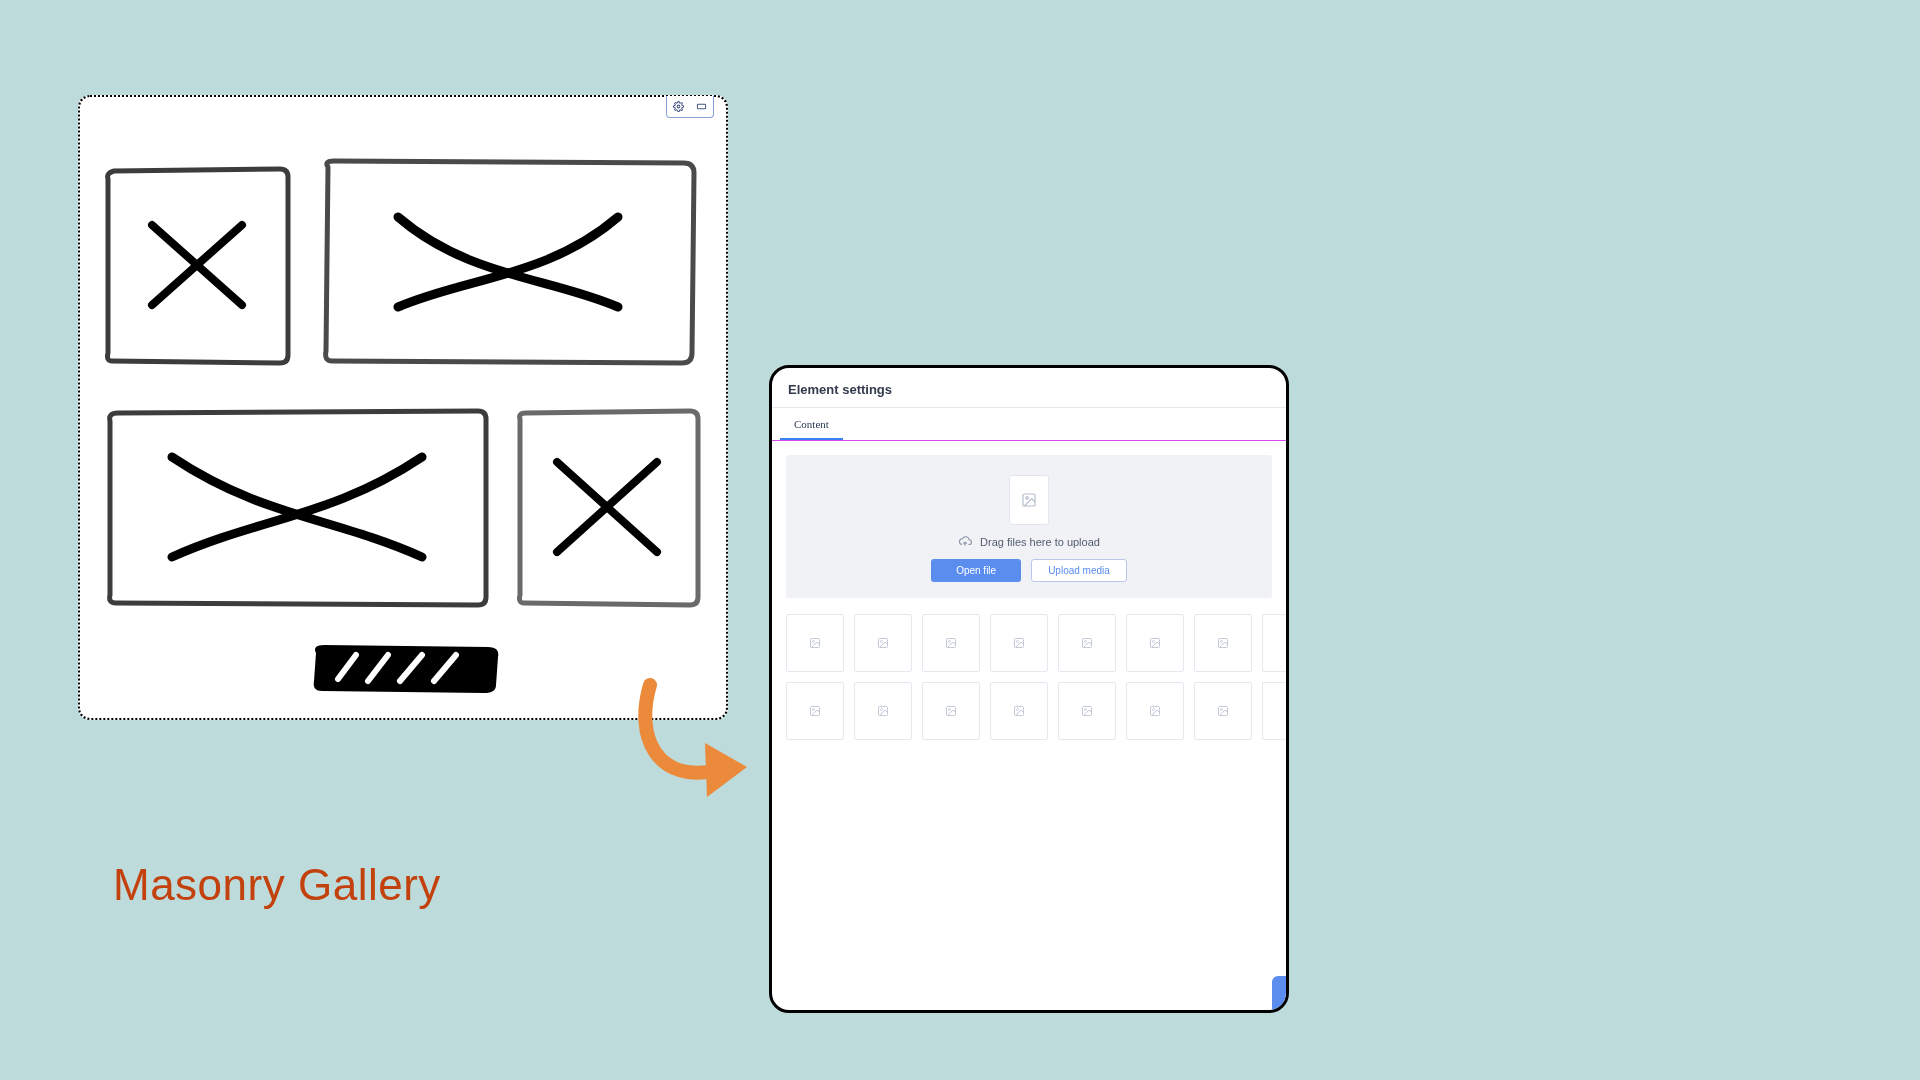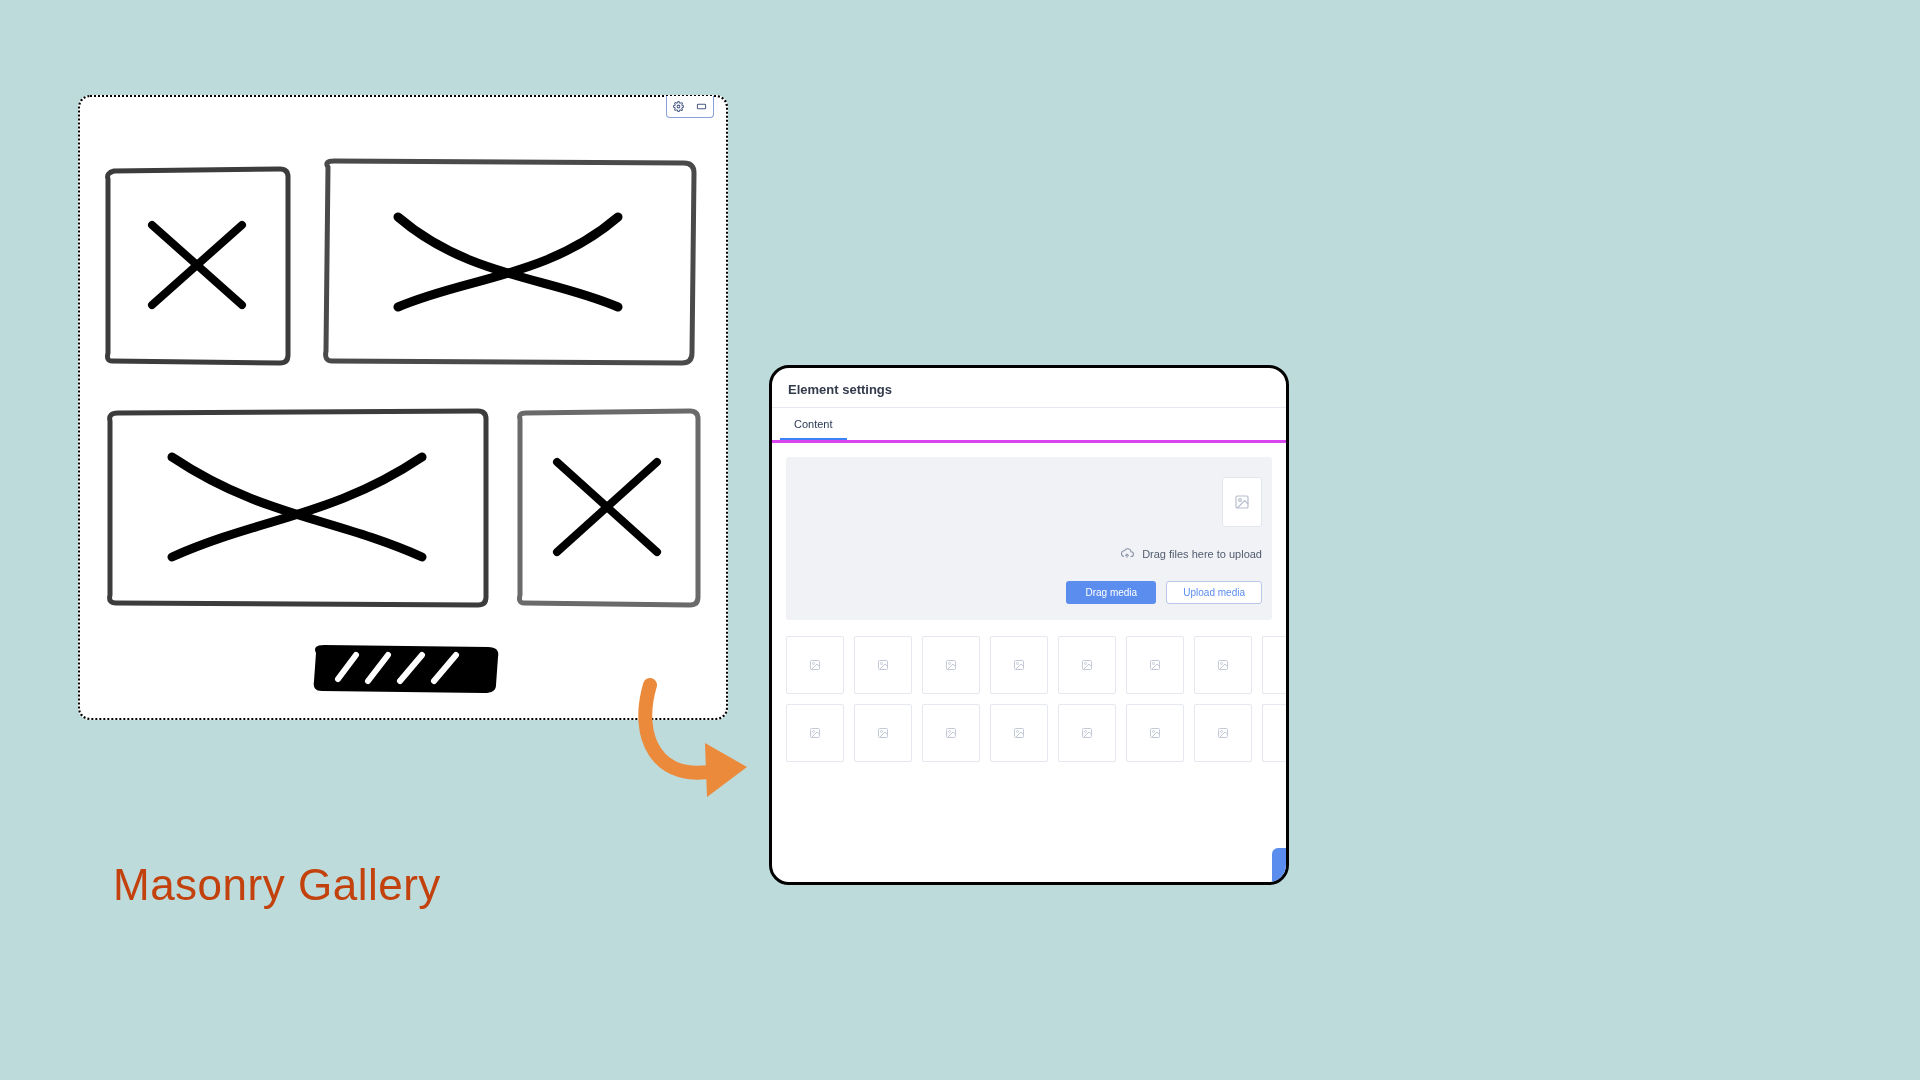--- a/index.html
+++ b/index.html
@@ -72,59 +72,60 @@
       width: 140px;
       height: 150px;
     }
 
     
     .panel {
       position: absolute;
       left: 769px;
       top: 365px;
       width: 520px;
-      height: 520px;
+      height: 648px;
       background: #fff;
       border: 3px solid #000;
       border-radius: 20px;
       overflow: hidden;
     }
     .panel-header {
       padding: 14px 16px 10px;
       border-bottom: 1px solid #e5e8ef;
       font-size: 13px;
       font-weight: 600;
       color: #323a4b;
     }
     .panel-tabs {
       display: flex;
-      border-bottom: 3px solid #d946ef;
+      border-bottom: 1px solid #d946ef;
       padding: 0 8px;
+      font-family: Liberation Serif, serif;
     }
     .panel-tab {
       padding: 10px 14px 8px;
       font-size: 11px;
       color: #4a5568;
       border-bottom: 2px solid transparent;
       cursor: pointer;
     }
     .panel-tab.active {
       color: #2b3a55;
       border-bottom-color: #3b82f6;
     }
 
     .dropzone-wrap { padding: 14px; }
     .dropzone {
       background: #f0f2f6;
       border-radius: 3px;
       padding: 20px 10px 16px;
       display: flex;
       flex-direction: column;
-      align-items: flex-end;
-      gap: 20px;
+      align-items: center;
+      gap: 10px;
     }
     .dz-preview {
       width: 40px;
       height: 50px;
       background: #fff;
       border: 1px solid #e3e6ed;
       border-radius: 3px;
       display: flex;
       align-items: center;
       justify-content: center;
@@ -275,21 +276,21 @@
         <span>
           <svg width="14" height="12" viewBox="0 0 24 20" fill="none" stroke="#8a93a6" stroke-width="1.8">
             <path d="M7 16a5 5 0 0 1 .6-9.97A6 6 0 0 1 19 8a4 4 0 0 1 0 8h-1"></path>
             <path d="M12 12v6"></path>
               <path d="M9 15l3-3 3 3"></path>
           </svg>
         </span>
         <span>Drag files here to upload</span>
       </div>
       <div class="dz-buttons">
-        <div class="btn btn-primary">Drag media</div>
+        <div class="btn btn-primary">Open file</div>
         <div class="btn btn-outline">Upload media</div>
       </div>
     </div>
   </div>
 
   <div class="thumb-section">
     <div class="thumb-row">
       <div class="thumb">
           <svg class="img-ph-svg" width="12" height="12" viewBox="0 0 24 24" fill="none" stroke="#c3c9d6" stroke-width="2">
             <rect x="3" y="3" width="18" height="18" rx="2"></rect>

